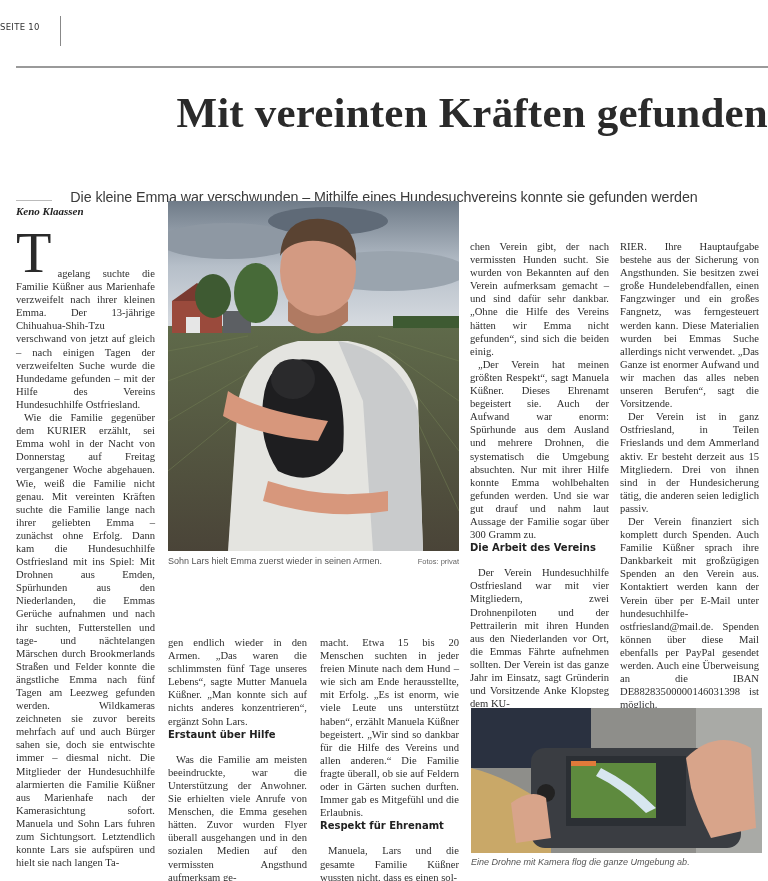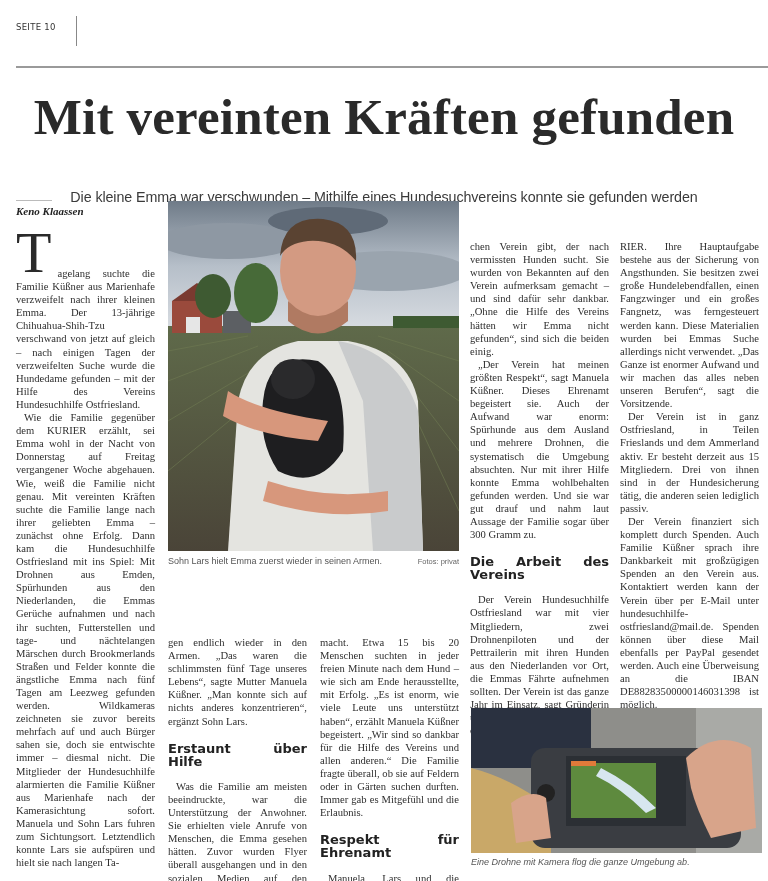--- a/index.html
+++ b/index.html
@@ -1,34 +1,34 @@
 <!DOCTYPE html>
 <html><head>
 <meta charset="utf-8">
 <style>
   * { box-sizing: border-box; margin: 0; padding: 0; }
   html, body { width: 768px; height: 881px; background: #ffffff; overflow: hidden; }
   body { position: relative; font-family: "Liberation Serif", "DejaVu Serif", serif; color: #2b2b2b; }
 
-  .page-header { position: absolute; left: 16px; top: 12px; height: 36px; width: 752px; }
+  .page-header { position: absolute; left: 0; top: 12px; height: 36px; width: 752px; }
   .page-no { position: absolute; left: 0; top: 10px; font-family: "DejaVu Sans", sans-serif; font-size: 8.5px; letter-spacing: 0.3px; color: #333; }
   .header-sep { position: absolute; left: 60px; top: 4px; width: 1px; height: 30px; background: #888; }
   .section-name { position: absolute; left: 71px; top: 5px; font-family: "DejaVu Sans", sans-serif; font-size: 24px; font-weight: 300; letter-spacing: 0.5px; color: #333; }
   .header-rule { position: absolute; left: 16px; top: 66px; width: 752px; height: 1.5px; background: #9a9a9a; }
 
-  .headline { position: absolute; left: 0; width: 768px; top: 88px; text-align: center; font-family: "Liberation Serif", serif; font-size: 51px; color: #2a2a2a; letter-spacing: 0.2px; }
+  .headline { position: absolute; left: 0; width: 768px; top: 88px; text-align: right; font-family: "Liberation Serif", serif; font-size: 43px; color: #2a2a2a; letter-spacing: 0.2px; }
   .subline { position: absolute; left: 0; width: 768px; top: 155px; text-align: center; font-family: "Liberation Sans", sans-serif; font-size: 14.3px; color: #3a3a3a; letter-spacing: -0.1px; margin-top: 34px; }
 
   .byline-bar { position: absolute; left: 16px; top: 200px; width: 36px; height: 1px; background: #bbb; }
   .byline { position: absolute; left: 16px; top: 205px; font-family: "Liberation Serif", serif; font-style: italic; font-weight: bold; font-size: 11px; color: #222; }
 
   .col { position: absolute; font-family: "Liberation Serif", serif; font-size: 10.6px; line-height: 13.1px; color: #2e2e2e; text-align: justify; hyphens: manual; }
   .col p { margin: 0; text-indent: 8px; }
   .col p.noindent { text-indent: 0; margin-top: 39px; }
-  .col h3 { font-family: "DejaVu Sans", sans-serif; font-weight: bold; font-size: 13px; color: #222; margin: 14px 0 12px 0; text-indent: 0; }
+  .col h3 { font-family: "DejaVu Sans", sans-serif; font-weight: bold; font-size: 10px; color: #222; margin: 0 0 12px 0; text-indent: 0; }
 
   .col1 { left: 16px; top: 228px; width: 139px; }
   .dropcap { float: left; font-family: "Liberation Serif", serif; font-size: 58px; line-height: 46px; height: 48px; margin: 2px 6px 0 0; color: #2a2a2a; }
 
   .photo1 { position: absolute; left: 168px; top: 201px; width: 291px; height: 350px; overflow: hidden; background: #8a8f96; }
   .caption1 { position: absolute; left: 168px; top: 556px; width: 291px; font-family: "Liberation Sans", sans-serif; font-size: 9px; color: #555; }
   .caption1 .credit { float: right; font-size: 7.5px; color: #666; margin-top: 1px; padding-left: 16px; }
 
   .col2 { left: 168px; top: 597px; width: 139px; }
   .col3 { left: 320px; top: 597px; width: 139px; }

